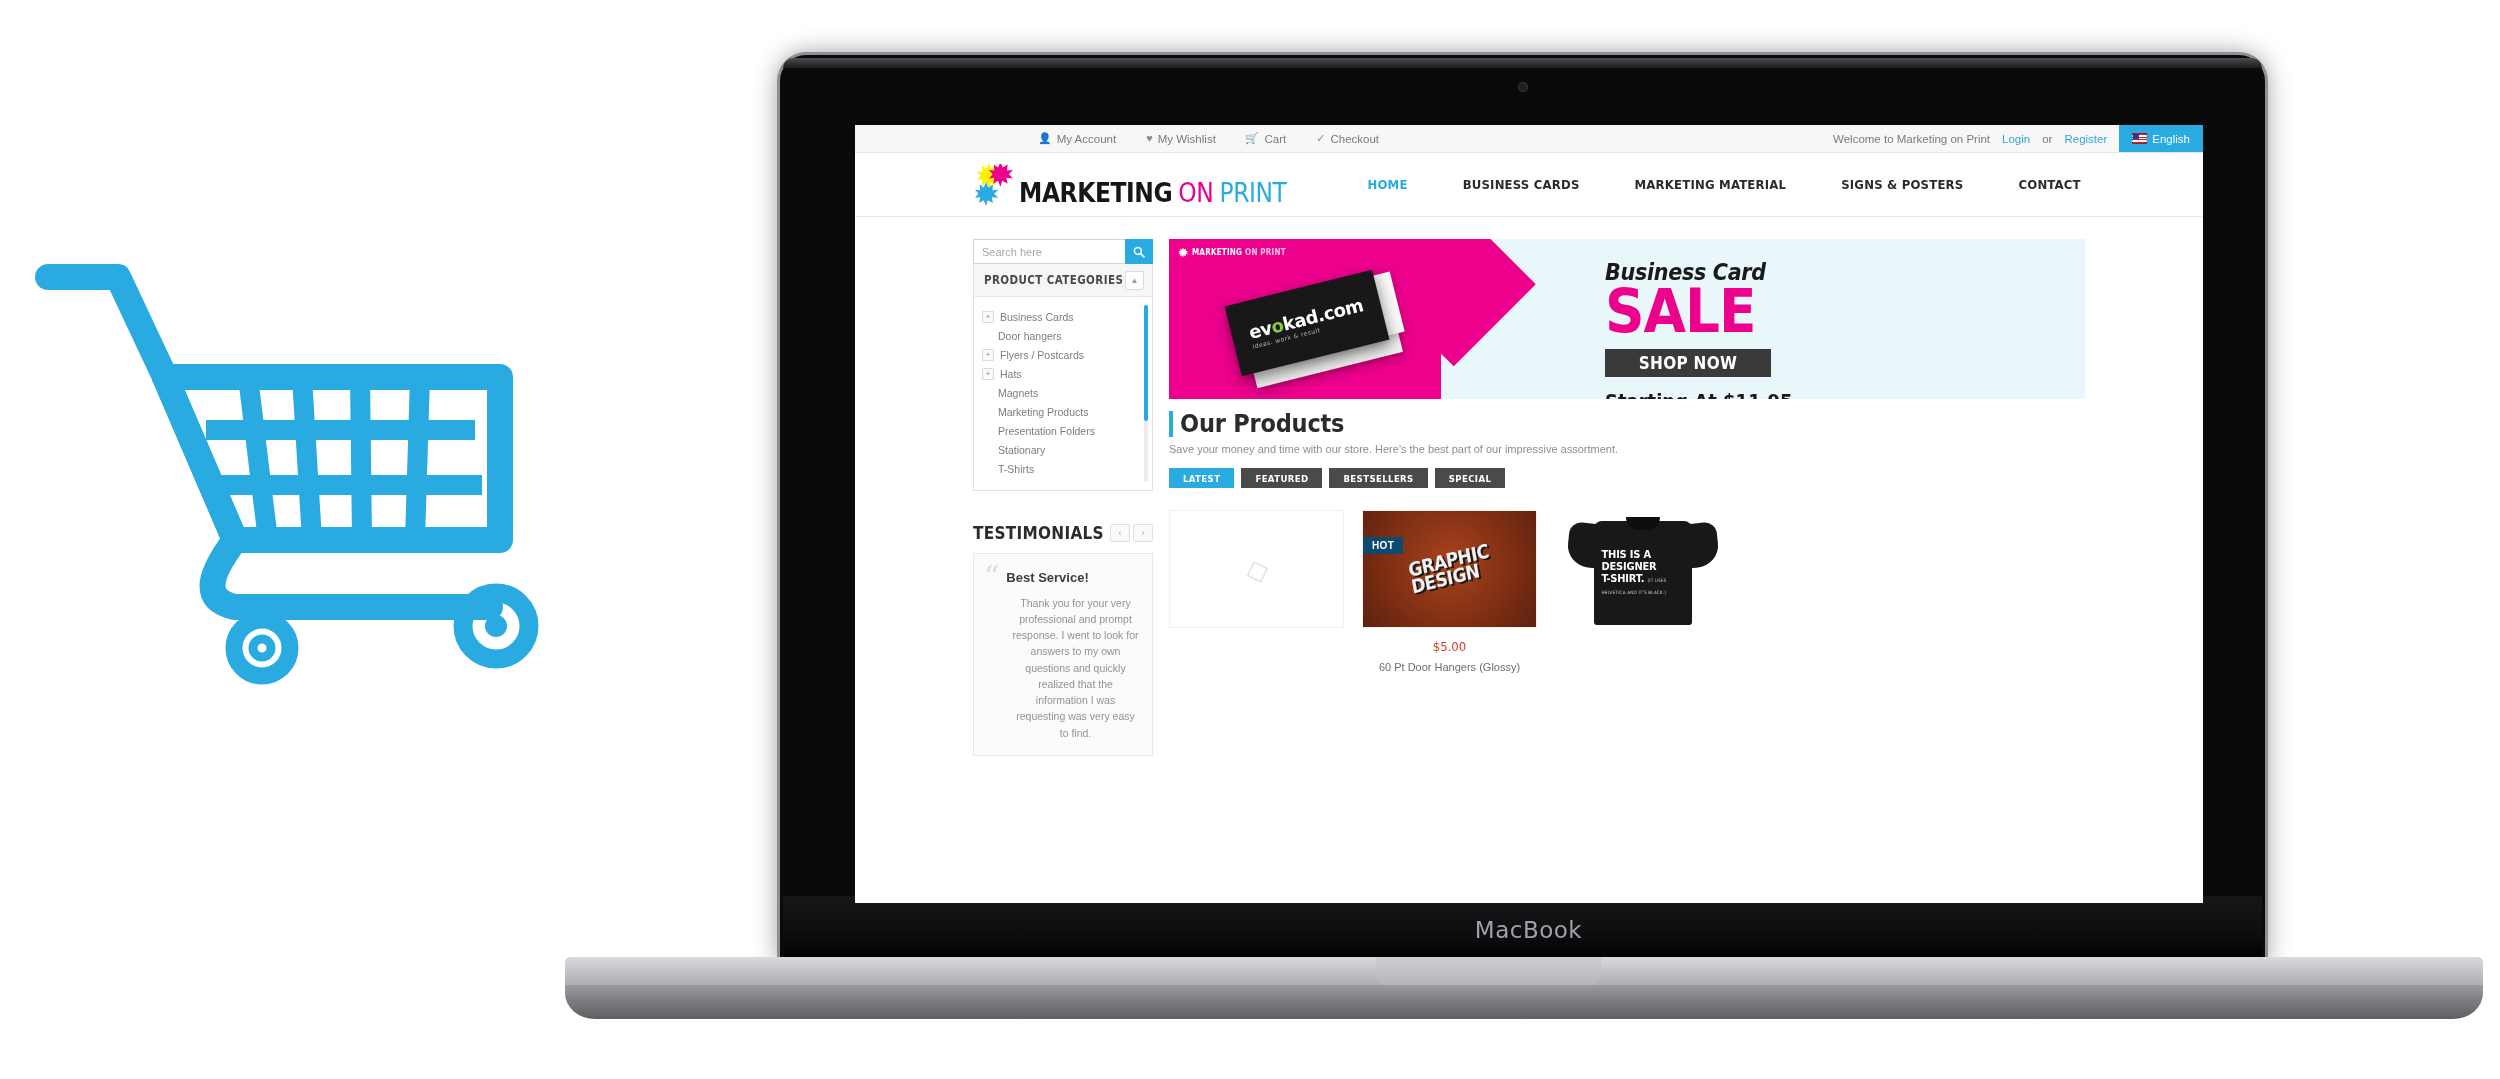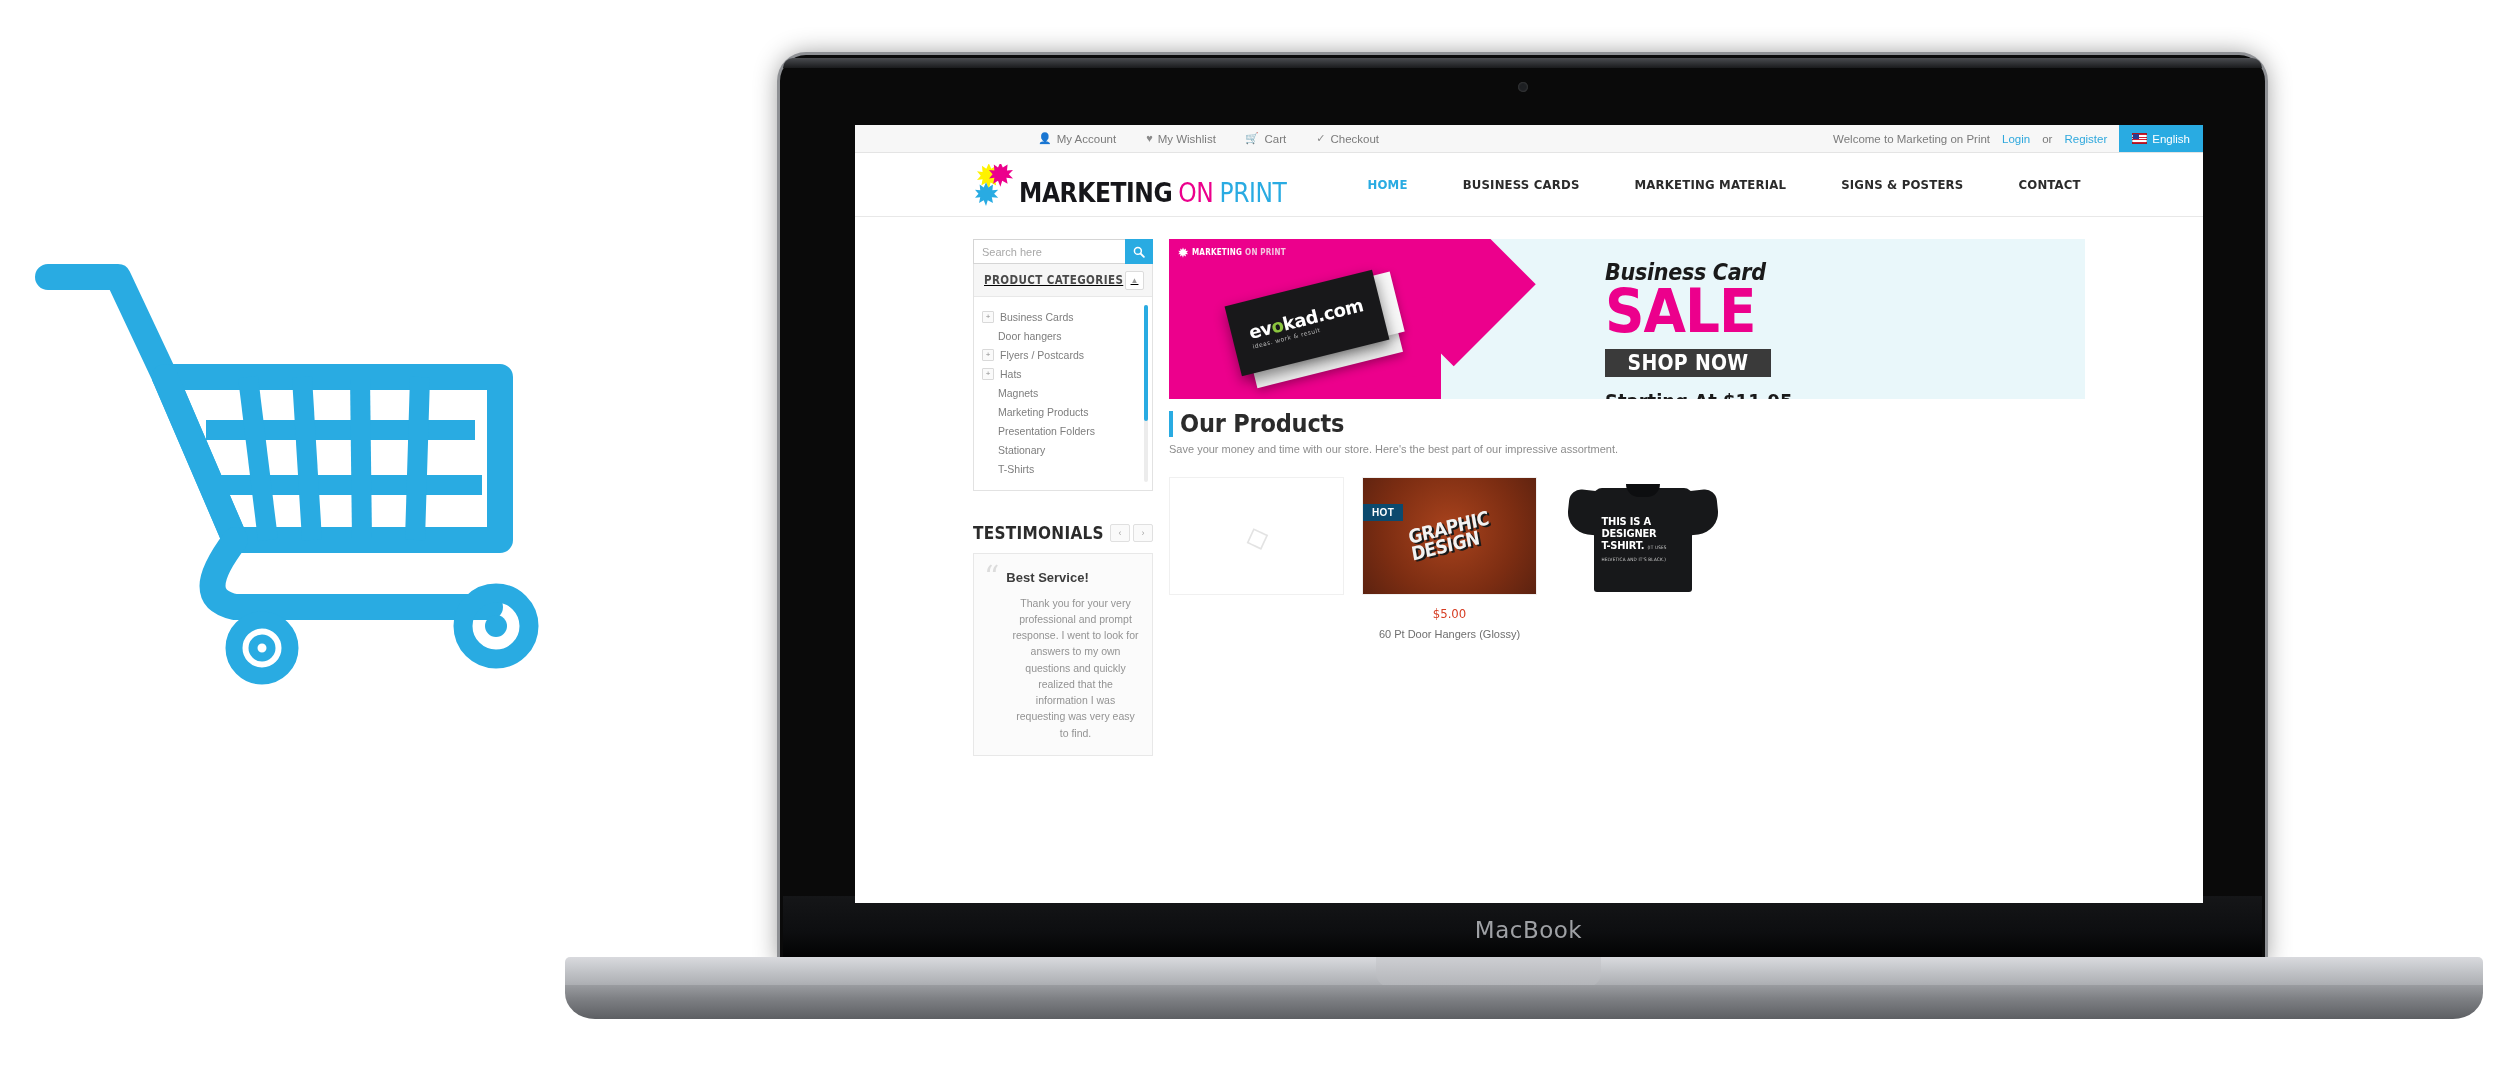--- a/index.html
+++ b/index.html
@@ -108,21 +108,21 @@
     font-size:11px;color:#a8a8a8;padding:0 8px;display:flex;align-items:center;
     font-family:"Liberation Sans",sans-serif;
   }
   .searchbtn{
     width:28px;background:#29ABE2;display:flex;align-items:center;justify-content:center;
     color:#fff;font-size:13px;cursor:pointer;
   }
   .panel{border:1px solid #e2e2e2;border-top:none;background:#fff;margin-top:0;}
   .panel-head{
     height:32px;background:#f6f6f6;border-bottom:1px solid #e8e8e8;
-    display:flex;align-items:center;justify-content:space-between;padding:0 8px 0 10px;text-decoration:underline;
+    display:flex;align-items:center;justify-content:space-between;padding:0 8px 0 10px;
   }
   .panel-title{font-size:11.5px;font-weight:bold;letter-spacing:.4px;color:#4a4a4a;
     font-family:"DejaVu Sans Condensed","Liberation Sans",sans-serif;}
   .chev{width:17px;height:17px;border:1px solid #dcdcdc;background:#fff;border-radius:2px;
     display:flex;align-items:center;justify-content:center;font-size:8px;color:#9a9a9a;cursor:pointer;}
   .cats{padding:10px 6px 12px 8px;position:relative;min-height:150px;}
   .cat{display:flex;align-items:center;gap:6px;height:17px;margin-bottom:0;padding:1px 0;}
   .plus{width:10px;height:10px;border:1px solid #d9d9d9;background:#fafafa;border-radius:1px;
     font-size:8px;line-height:9px;text-align:center;color:#8d8d8d;cursor:pointer;flex:none;}
   .plus.blank{border:none;background:transparent;}
@@ -166,21 +166,21 @@
   .evokad{color:#fff;font-size:18px;font-weight:bold;letter-spacing:-.5px;line-height:1;
     font-family:"DejaVu Sans",sans-serif;}
   .evokad .dot{color:#8cc63f;}
   .evokad .sub{display:block;font-size:6px;font-weight:normal;color:#b9b9b9;letter-spacing:.5px;margin-top:2px;}
   .banner-right{position:absolute;right:0;top:0;width:480px;height:100%;padding-left:22px;}
   .bc-title{font-size:23px;font-weight:bold;font-style:italic;color:#1a1a1a;margin-top:20px;
     font-family:"DejaVu Sans Condensed","Liberation Sans",sans-serif;letter-spacing:-.3px;}
   .bc-sale{font-size:61px;font-weight:bold;color:#ec008c;line-height:.78;margin-top:2px;
     font-family:"DejaVu Sans Condensed","Liberation Sans",sans-serif;letter-spacing:-1px;}
   .shopnow{margin-top:14px;width:166px;height:28px;background:#3a3a3a;color:#fff;
-    display:flex;align-items:center;justify-content:center;font-size:21px;font-weight:bold;
+    display:flex;align-items:center;justify-content:center;font-size:17px;font-weight:bold;
     letter-spacing:.3px;cursor:pointer;font-family:"DejaVu Sans Condensed","Liberation Sans",sans-serif;}
   .starting{margin-top:12px;font-size:20px;font-weight:bold;color:#1a1a1a;
     font-family:"DejaVu Sans Condensed","Liberation Sans",sans-serif;}
 
   
   .sec-title{display:flex;align-items:center;gap:7px;margin-top:10px;}
   .bluebar{width:4px;height:26px;background:#29ABE2;}
   .sec-title h2{margin:0;font-size:25px;font-weight:bold;color:#2b2b2b;letter-spacing:-.2px;
     font-family:"DejaVu Sans Condensed","Liberation Sans",sans-serif;}
   .sec-sub{font-size:11px;color:#8d8d8d;margin-top:5px;}
@@ -417,20 +417,26 @@
               <div class="starting">Starting At $11.95</div>
             </div>
           </div>
 
           <div class="sec-title">
             <span class="bluebar"></span>
             <h2>Our Products</h2>
           </div>
           <div class="sec-sub">Save your money and time with our store. Here's the best part of our impressive assortment.</div>
 
+          <div class="tabs">
+            <div class="tab active">LATEST</div>
+            <div class="tab">FEATURED</div>
+            <div class="tab">BESTSELLERS</div>
+            <div class="tab">SPECIAL</div>
+          </div>
 
           <div class="products">
 
             <div class="prod">
               <div class="prod-img">
                 <span class="ph-icon">◇</span>
               </div>
               <div class="prod-price"></div>
               <div class="prod-name"></div>
             </div>

